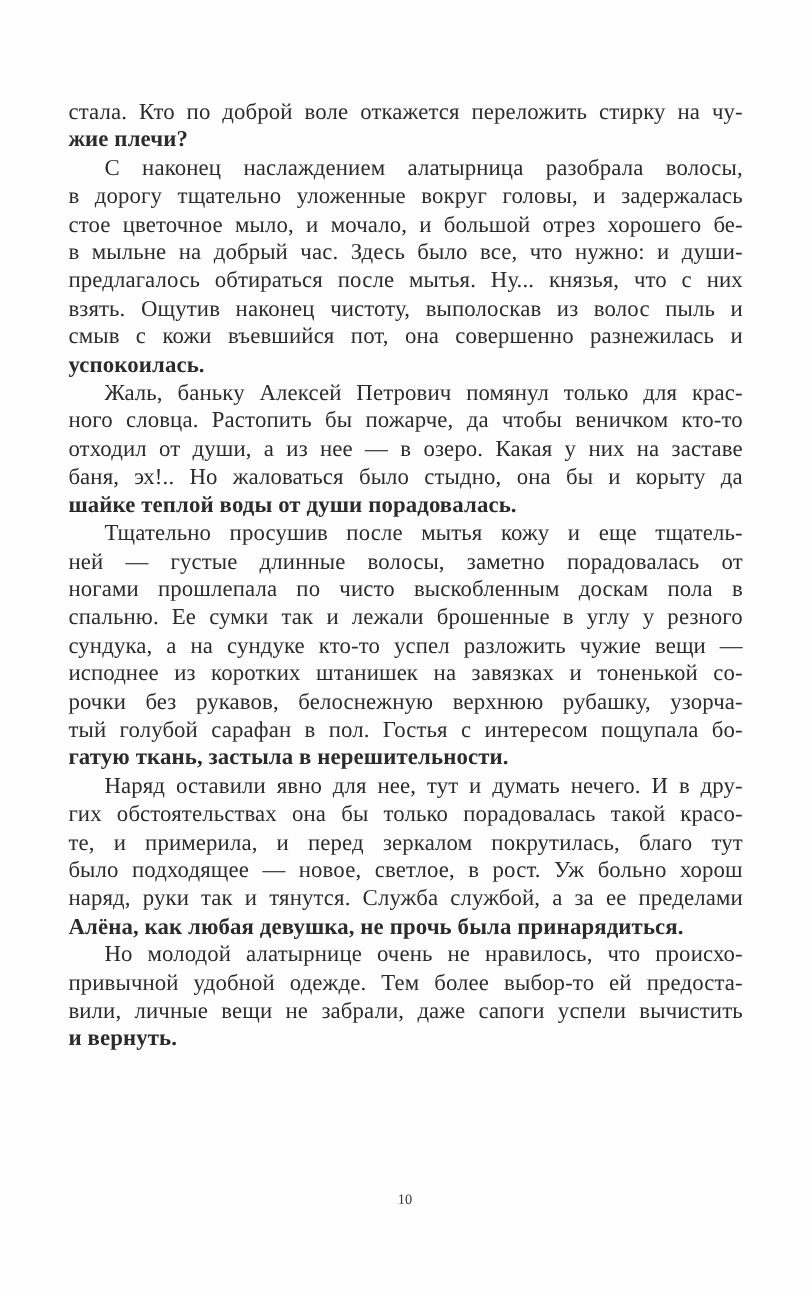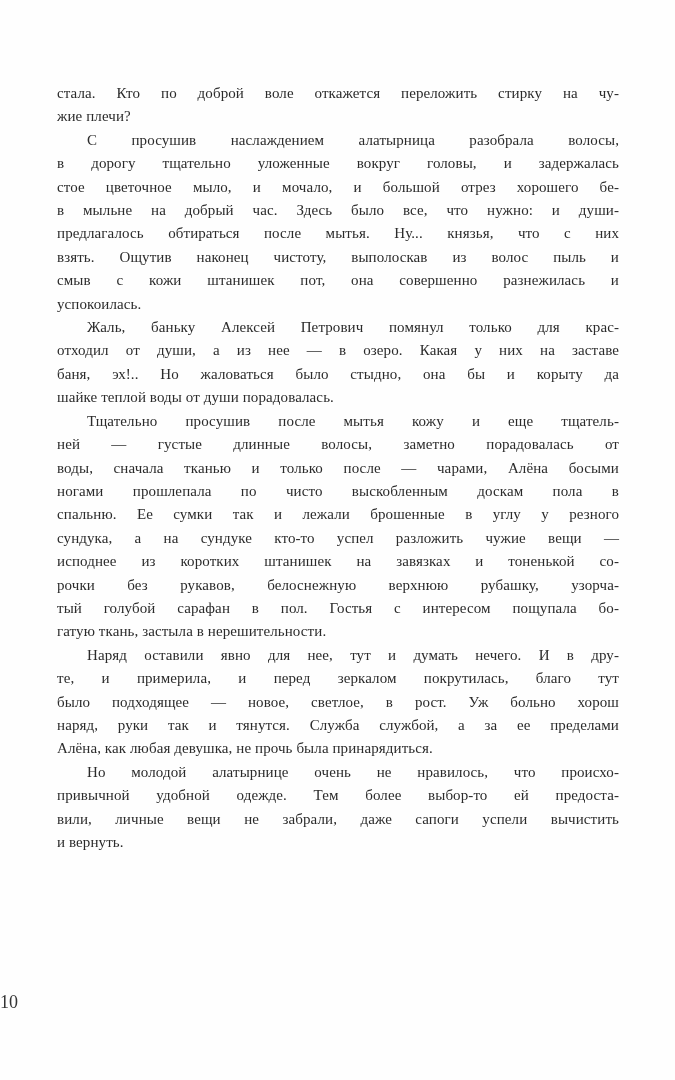--- a/index.html
+++ b/index.html
@@ -14,87 +14,89 @@
     background: #fefefe;
     font-family: "Liberation Serif", "DejaVu Serif", serif;
     color: #2b2b2b;
     overflow: hidden;
   }
   .text-block {
     position: absolute;
     left: 57px;
     top: 82px;
     width: 562px;
-    font-size: 15px;
+    font-size: 19px;
     line-height: 23.4px;
     letter-spacing: 0.1px;
   }
   .paragraph {
     margin: 0;
   }
   .line {
     text-align: justify;
     text-align-last: justify;
     white-space: normal;
   }
   .line.last {
     text-align-last: left;
+    font-weight: bold;
   }
   .line.indent {
     text-indent: 30px;
   }
   .page-number {
     position: absolute;
     top: 992px;
     left: 0;
     width: 675px;
-    text-align: left;
-    font-size: 18px;
+    text-align: center;
+    font-size: 12px;
     color: #333333;
   }
 </style>
 </head>
 <body>
 
 <div class="book-page">
   <div class="text-block">
       <div class="paragraph">
         <div class="line">стала. Кто по доброй воле откажется переложить стирку на чу-</div>
         <div class="line last">жие плечи?</div>
       </div>
       <div class="paragraph">
-        <div class="line indent">С просушив наслаждением алатырница разобрала волосы,</div>
+        <div class="line indent">С наконец наслаждением алатырница разобрала волосы,</div>
         <div class="line">в дорогу тщательно уложенные вокруг головы, и задержалась</div>
         <div class="line">стое цветочное мыло, и мочало, и большой отрез хорошего бе-</div>
         <div class="line">в мыльне на добрый час. Здесь было все, что нужно: и души-</div>
         <div class="line">предлагалось обтираться после мытья. Ну... князья, что с них</div>
         <div class="line">взять. Ощутив наконец чистоту, выполоскав из волос пыль и</div>
-        <div class="line">смыв с кожи штанишек пот, она совершенно разнежилась и</div>
+        <div class="line">смыв с кожи въевшийся пот, она совершенно разнежилась и</div>
         <div class="line last">успокоилась.</div>
       </div>
       <div class="paragraph">
         <div class="line indent">Жаль, баньку Алексей Петрович помянул только для крас-</div>
+        <div class="line">ного словца. Растопить бы пожарче, да чтобы веничком кто-то</div>
         <div class="line">отходил от души, а из нее — в озеро. Какая у них на заставе</div>
         <div class="line">баня, эх!.. Но жаловаться было стыдно, она бы и корыту да</div>
         <div class="line last">шайке теплой воды от души порадовалась.</div>
       </div>
       <div class="paragraph">
         <div class="line indent">Тщательно просушив после мытья кожу и еще тщатель-</div>
         <div class="line">ней — густые длинные волосы, заметно порадовалась от</div>
-        <div class="line">воды, сначала тканью и только после — чарами, Алёна босыми</div>
         <div class="line">ногами прошлепала по чисто выскобленным доскам пола в</div>
         <div class="line">спальню. Ее сумки так и лежали брошенные в углу у резного</div>
         <div class="line">сундука, а на сундуке кто-то успел разложить чужие вещи —</div>
         <div class="line">исподнее из коротких штанишек на завязках и тоненькой со-</div>
         <div class="line">рочки без рукавов, белоснежную верхнюю рубашку, узорча-</div>
         <div class="line">тый голубой сарафан в пол. Гостья с интересом пощупала бо-</div>
         <div class="line last">гатую ткань, застыла в нерешительности.</div>
       </div>
       <div class="paragraph">
         <div class="line indent">Наряд оставили явно для нее, тут и думать нечего. И в дру-</div>
+        <div class="line">гих обстоятельствах она бы только порадовалась такой красо-</div>
         <div class="line">те, и примерила, и перед зеркалом покрутилась, благо тут</div>
         <div class="line">было подходящее — новое, светлое, в рост. Уж больно хорош</div>
         <div class="line">наряд, руки так и тянутся. Служба службой, а за ее пределами</div>
         <div class="line last">Алёна, как любая девушка, не прочь была принарядиться.</div>
       </div>
       <div class="paragraph">
         <div class="line indent">Но молодой алатырнице очень не нравилось, что происхо-</div>
         <div class="line">привычной удобной одежде. Тем более выбор-то ей предоста-</div>
         <div class="line">вили, личные вещи не забрали, даже сапоги успели вычистить</div>
         <div class="line last">и вернуть.</div>

